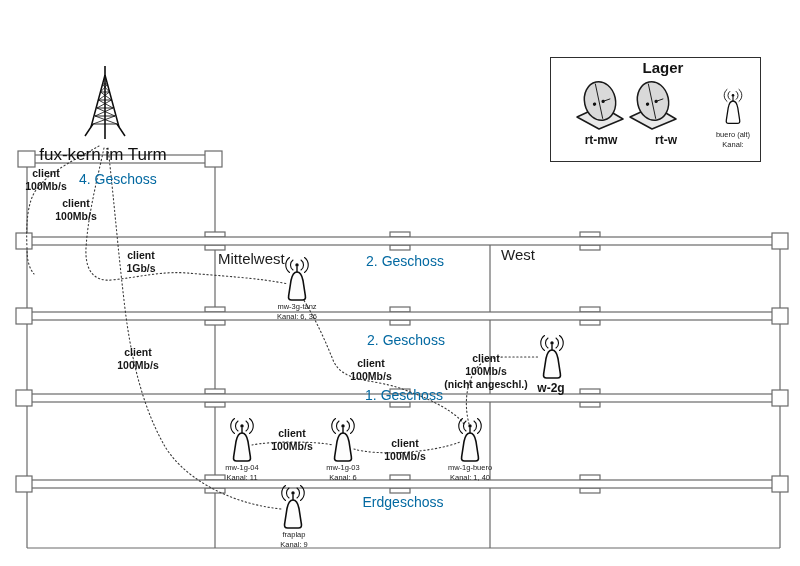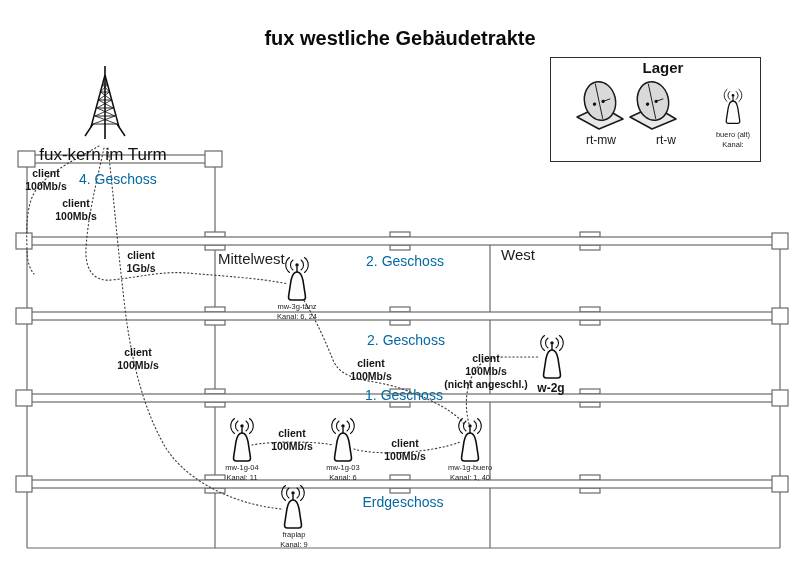--- a/index.html
+++ b/index.html
@@ -11,21 +11,21 @@
   .floor{font-size:14px;font-weight:500;color:#0369a1;}
   .sect{font-size:15px;font-weight:500;color:#1c1c1c;}
   .client{font-size:10.5px;font-weight:600;line-height:1.24;color:#161616;}
   .client div{white-space:nowrap;}
   .antlbl{font-size:7.5px;line-height:1.3;color:#222;}
   .towerlbl{font-size:17px;font-weight:400;color:#101010;}
   .w2g{font-size:12px;font-weight:600;}
   .legendbox{position:absolute;left:550px;top:57px;width:211px;height:105px;
              border:1.5px solid #2e2e2e;background:transparent;box-sizing:border-box;}
   .legendtitle{font-size:15px;font-weight:600;}
-  .leglbl{font-size:12px;font-weight:400;}
+  .leglbl{font-size:12px;font-weight:700;}
   .legsmall{font-size:7.5px;line-height:1.3;color:#222;}
   svg{position:absolute;left:0;top:0;}
 </style>
 </head>
 <body>
 
 <div class="stage">
 
   <svg width="800" height="566" viewBox="0 0 800 566">
 
@@ -138,21 +138,20 @@
     <use href="#ap-sym" transform="translate(242,433)"></use>
     <use href="#ap-sym" transform="translate(343,433)"></use>
     <use href="#ap-sym" transform="translate(470,433)"></use>
     <use href="#ap-sym" transform="translate(293,500)"></use>
 
     <use href="#dish-sym" transform="translate(600,116)"></use>
     <use href="#dish-sym" transform="translate(653,116)"></use>
     <use href="#ap-sym" transform="translate(733,101) scale(0.8)"></use>
   </svg>
 
-  <div class="lbl title">fux westliche Gebäudetrakte</div>
 
   <div class="lbl ctr towerlbl" style="left:103px;top:145px;">fux-kern im Turm</div>
 
   <div class="lbl floor" style="left:79px;top:171px;">4. Geschoss</div>
   <div class="lbl ctr floor" style="left:405px;top:253px;">2. Geschoss</div>
   <div class="lbl ctr floor" style="left:390px;top:332px;margin-left:16px;">2. Geschoss</div>
   <div class="lbl ctr floor" style="left:404px;top:387px;">1. Geschoss</div>
   <div class="lbl ctr floor" style="left:403px;top:494px;">Erdgeschoss</div>
 
   <div class="lbl sect" style="left:218px;top:250px;">Mittelwest</div>
@@ -187,21 +186,21 @@
     <div>client</div>
       <div>100Mb/s</div>
   </div>
   <div class="lbl ctr client" style="left:405px;top:437px;">
     <div>client</div>
       <div>100Mb/s</div>
   </div>
 
   <div class="lbl ctr antlbl" style="left:297px;top:302px;">
     <div>mw-3g-tanz</div>
-      <div>Kanal: 6, 24</div>
+      <div>Kanal: 6, 36</div>
   </div>
   <div class="lbl ctr w2g" style="left:551px;top:381px;">w-2g</div>
   <div class="lbl ctr antlbl" style="left:242px;top:463px;">
     <div>mw-1g-04</div>
       <div>Kanal: 11</div>
   </div>
   <div class="lbl ctr antlbl" style="left:343px;top:463px;">
     <div>mw-1g-03</div>
       <div>Kanal: 6</div>
   </div>

